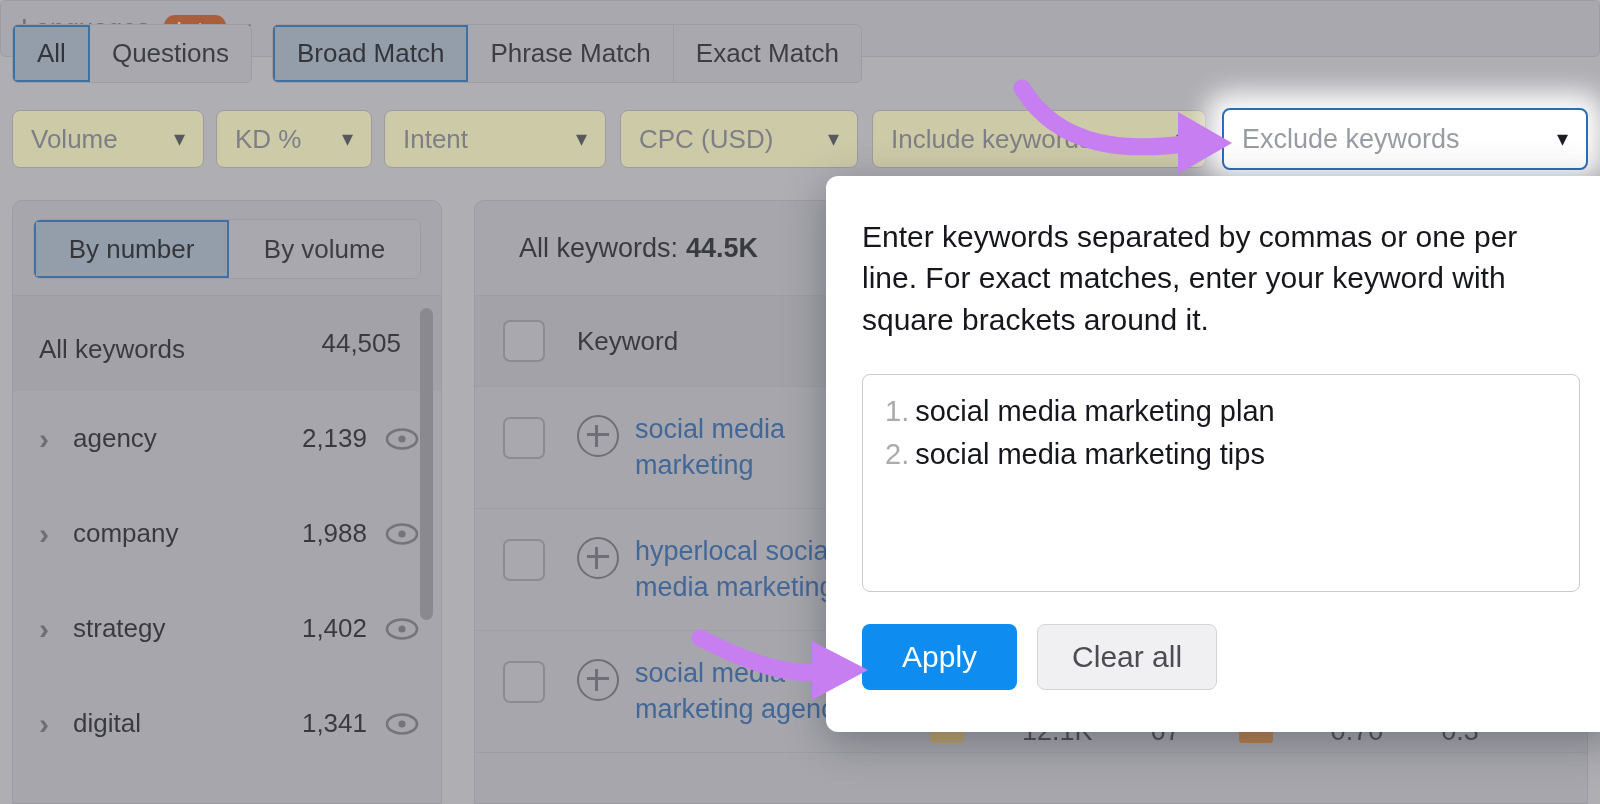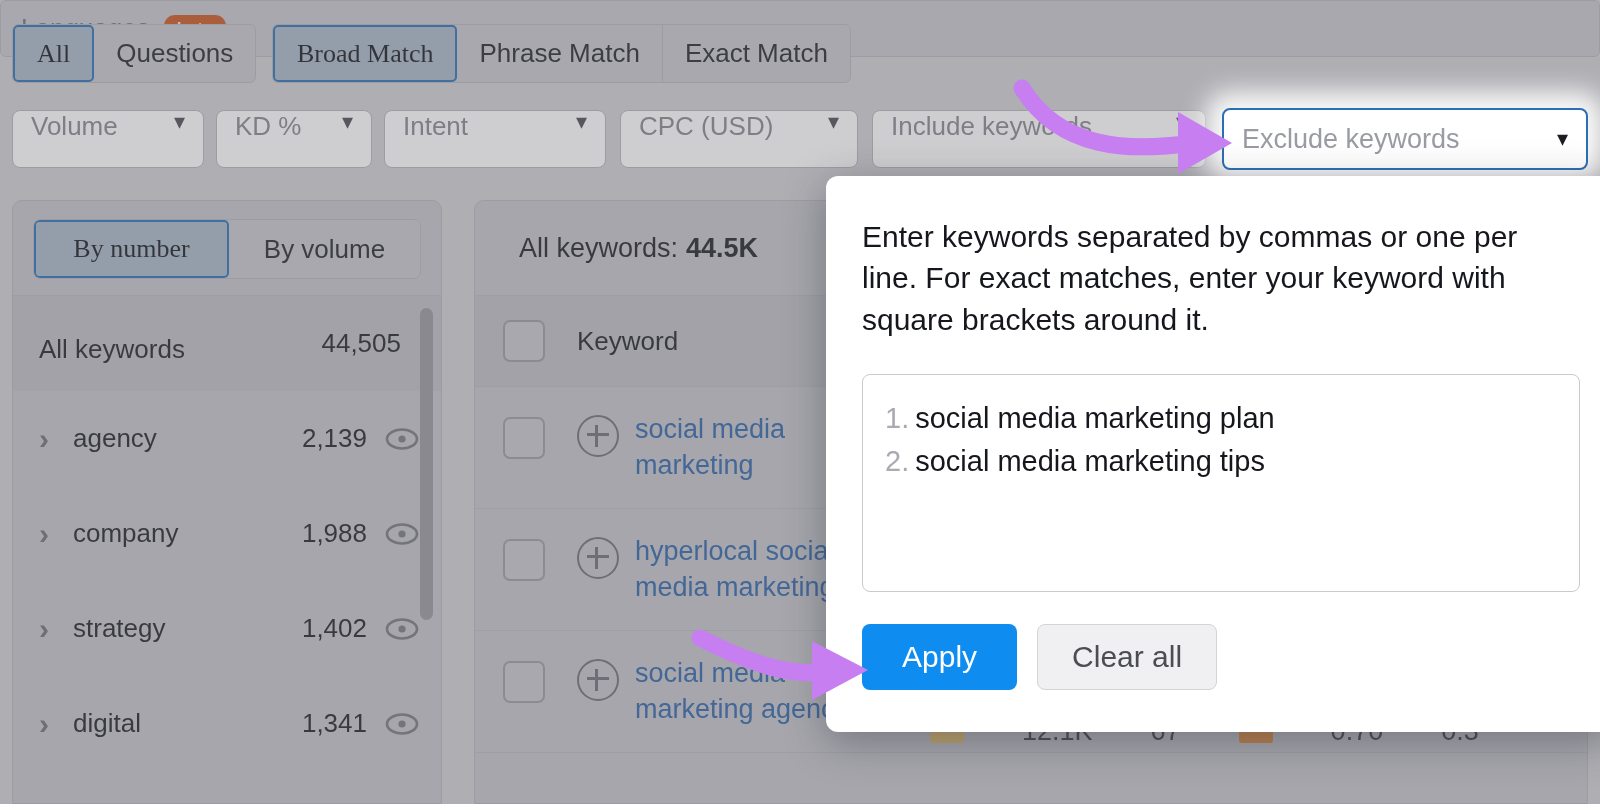--- a/index.html
+++ b/index.html
@@ -33,44 +33,43 @@
   }
   .pill{
     display:flex;align-items:center;justify-content:center;
     padding:0 22px;font-size:26px;color:#23252b;
     border-right:1px solid #b4b4ba;white-space:nowrap;
     box-sizing:border-box;
   }
   .pill:last-child{border-right:none;}
   .pill.active{
     background:#a6b6c6;
-    border:2px solid #2a6fb5;border-radius:5px;
+    border:2px solid #2a6fb5;border-radius:0;
     color:#16181d;
-    font-family:Liberation Serif, serif;
   }
 
   #grp-all{left:12px;top:24px;}
   #grp-match{left:272px;top:24px;}
   #grp-lang{
     left:1136px;top:24px;height:57px;
     display:flex;align-items:center;gap:14px;
     padding:0 20px;border:1px solid #b4b4ba;border-radius:6px;
     background:#c6c6cb;box-sizing:border-box;
   }
   #grp-lang .lang-label{font-size:26px;color:#6f7178;}
   .beta-badge{
     background:#c9561f;color:#f2e3dc;font-size:17px;font-weight:bold;
     padding:4px 13px;border-radius:11px;letter-spacing:.3px;
   }
 
   
   .chip{
     position:absolute;top:110px;height:58px;box-sizing:border-box;
-    display:flex;justify-content:space-between;
-    border:1px solid #b4b4ba;border-radius:8px;background:#ffffff;
+    display:flex;align-items:center;justify-content:space-between;
+    border:1px solid #b4b4ba;border-radius:8px;background:#fef9c3;
     padding:0 18px;font-size:26px;color:#86888f;
   }
   #chip-volume{left:12px;width:192px;}
   #chip-kd{left:216px;width:156px;}
   #chip-intent{left:384px;width:222px;}
   #chip-cpc{left:620px;width:238px;}
   #chip-include{left:872px;width:334px;}
 
   
   #chip-exclude{
@@ -171,21 +170,21 @@
     background:#fff;border-radius:12px;
     box-shadow:0 10px 42px rgba(40,40,55,.38);
     z-index:30;box-sizing:border-box;padding:40px 36px 0 36px;
   }
   #modal-hint{
     font-size:30px;line-height:1.38;color:#15171c;margin:0 0 34px 0;
     max-width:680px;
   }
   #kw-box{
     border:1px solid #c8cace;border-radius:8px;height:218px;
-    padding:22px 22px;box-sizing:border-box;overflow:hidden;
+    padding:15px 22px;box-sizing:border-box;overflow:hidden;
   }
   .kw-li{
     font-size:29px;line-height:1.49;color:#15171c;white-space:nowrap;
   }
   .kw-li .num{color:#a9abb1;margin-right:6px;}
   #modal-actions{display:flex;align-items:center;gap:20px;margin-top:32px;}
   #btn-apply{
     background:#0e8cf0;color:#fff;font-size:30px;
     border:none;border-radius:8px;padding:16px 40px;cursor:pointer;
     font-family:inherit;

